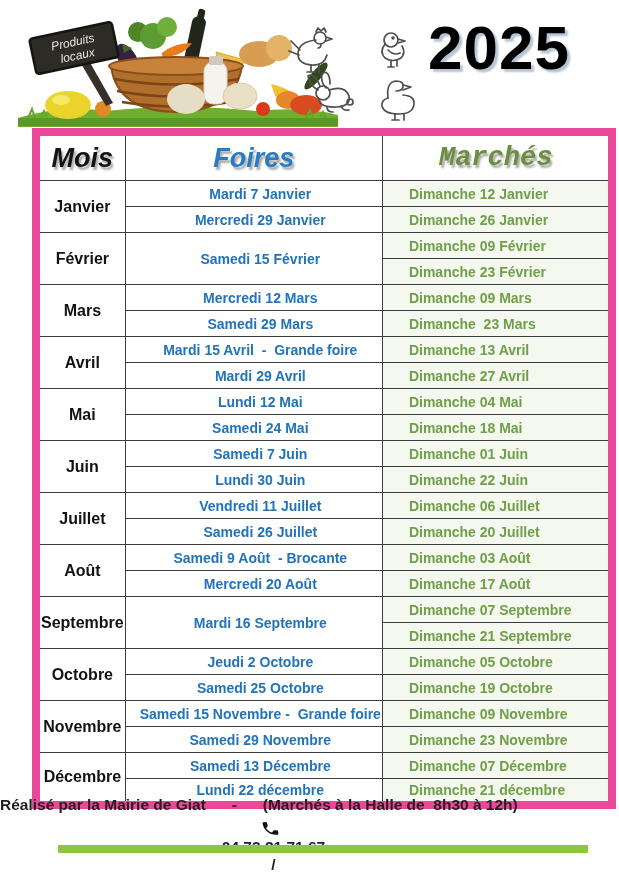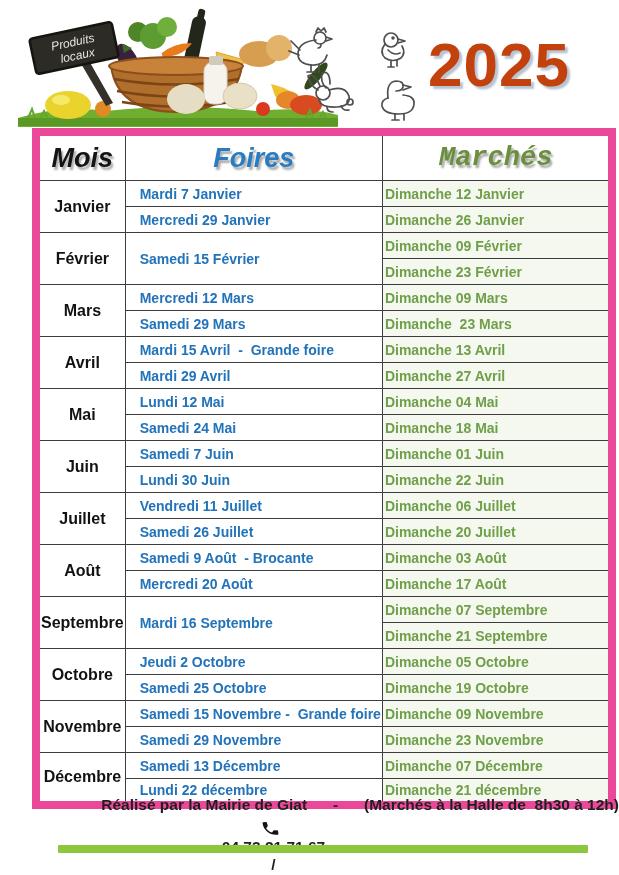--- a/index.html
+++ b/index.html
@@ -4,44 +4,44 @@
 <style>
   html,body{margin:0;padding:0;}
   body{
     width:619px;height:875px;position:relative;background:#ffffff;
     font-family:"Liberation Sans",sans-serif;overflow:hidden;
   }
   
   .basket-wrap{position:absolute;left:16px;top:6px;width:324px;height:122px;}
   .animals-wrap{position:absolute;left:276px;top:20px;width:178px;height:106px;}
   .year{
-    position:absolute;left:428px;top:34px;width:180px;
-    font-size:62px;font-weight:bold;line-height:1;color:#c2410c;
+    position:absolute;left:428px;top:17px;width:180px;
+    font-size:62px;font-weight:bold;line-height:1;color:#000000;
     letter-spacing:1px;text-shadow:3px 3px 2px #b7c4d4;
   }
   
   .cal-table{
     position:absolute;left:32px;top:128px;border-collapse:collapse;table-layout:fixed;
     border:8px solid #ec4899;background:#fff;
   }
   .cal-table td,.cal-table th{border:1.5px solid #3d3d3d;vertical-align:middle;overflow:hidden;}
   .cal-table th{
     height:42px;font-size:27px;font-style:italic;font-weight:bold;
     text-shadow:2px 2.5px 2px rgba(105,105,105,.55);background:#fff;text-align:center;
   }
   .h-mois{color:#141414;}
   .h-foires{color:#2a7cc2;}
   .h-marches{color:#6b8f3e;font-family:Liberation Mono, monospace;}
   tr.sub{height:26px;}
   .mois-cell{font-size:16px;font-weight:bold;color:#121212;text-align:center;}
-  .foire-cell{font-size:14px;font-weight:bold;color:#2273ba;padding-left:14px;white-space:pre;}
-  .marche-cell{font-size:14px;font-weight:bold;color:#6f9f49;padding-left:2px;white-space:pre;background:#f4f8ef;}
+  .foire-cell{font-size:14px;font-weight:bold;color:#2273ba;padding-left:14px;white-space:pre;text-align:center;}
+  .marche-cell{font-size:14px;font-weight:bold;color:#6f9f49;padding-left:26px;white-space:pre;background:#f4f8ef;}
   
   .footer-credit{
-    position:absolute;left:0;top:796px;width:619px;text-align:right;
+    position:absolute;left:0;top:796px;width:619px;text-align:left;
     font-size:15.5px;font-weight:bold;color:#1f1f1f;white-space:pre;
   }
   .footer-contact{
     position:absolute;left:0;top:819px;width:547px;display:flex;align-items:center;justify-content:center;
     font-size:15.5px;font-weight:bold;color:#1f1f1f;flex-direction:column;
   }
   .footer-contact span{white-space:pre;}
   .phone-glyph{width:19px;height:19px;margin-right:6px;transform:rotate(-8deg);}
   .website{text-decoration:underline;color:#1f1f1f;}
   .green-bar{

